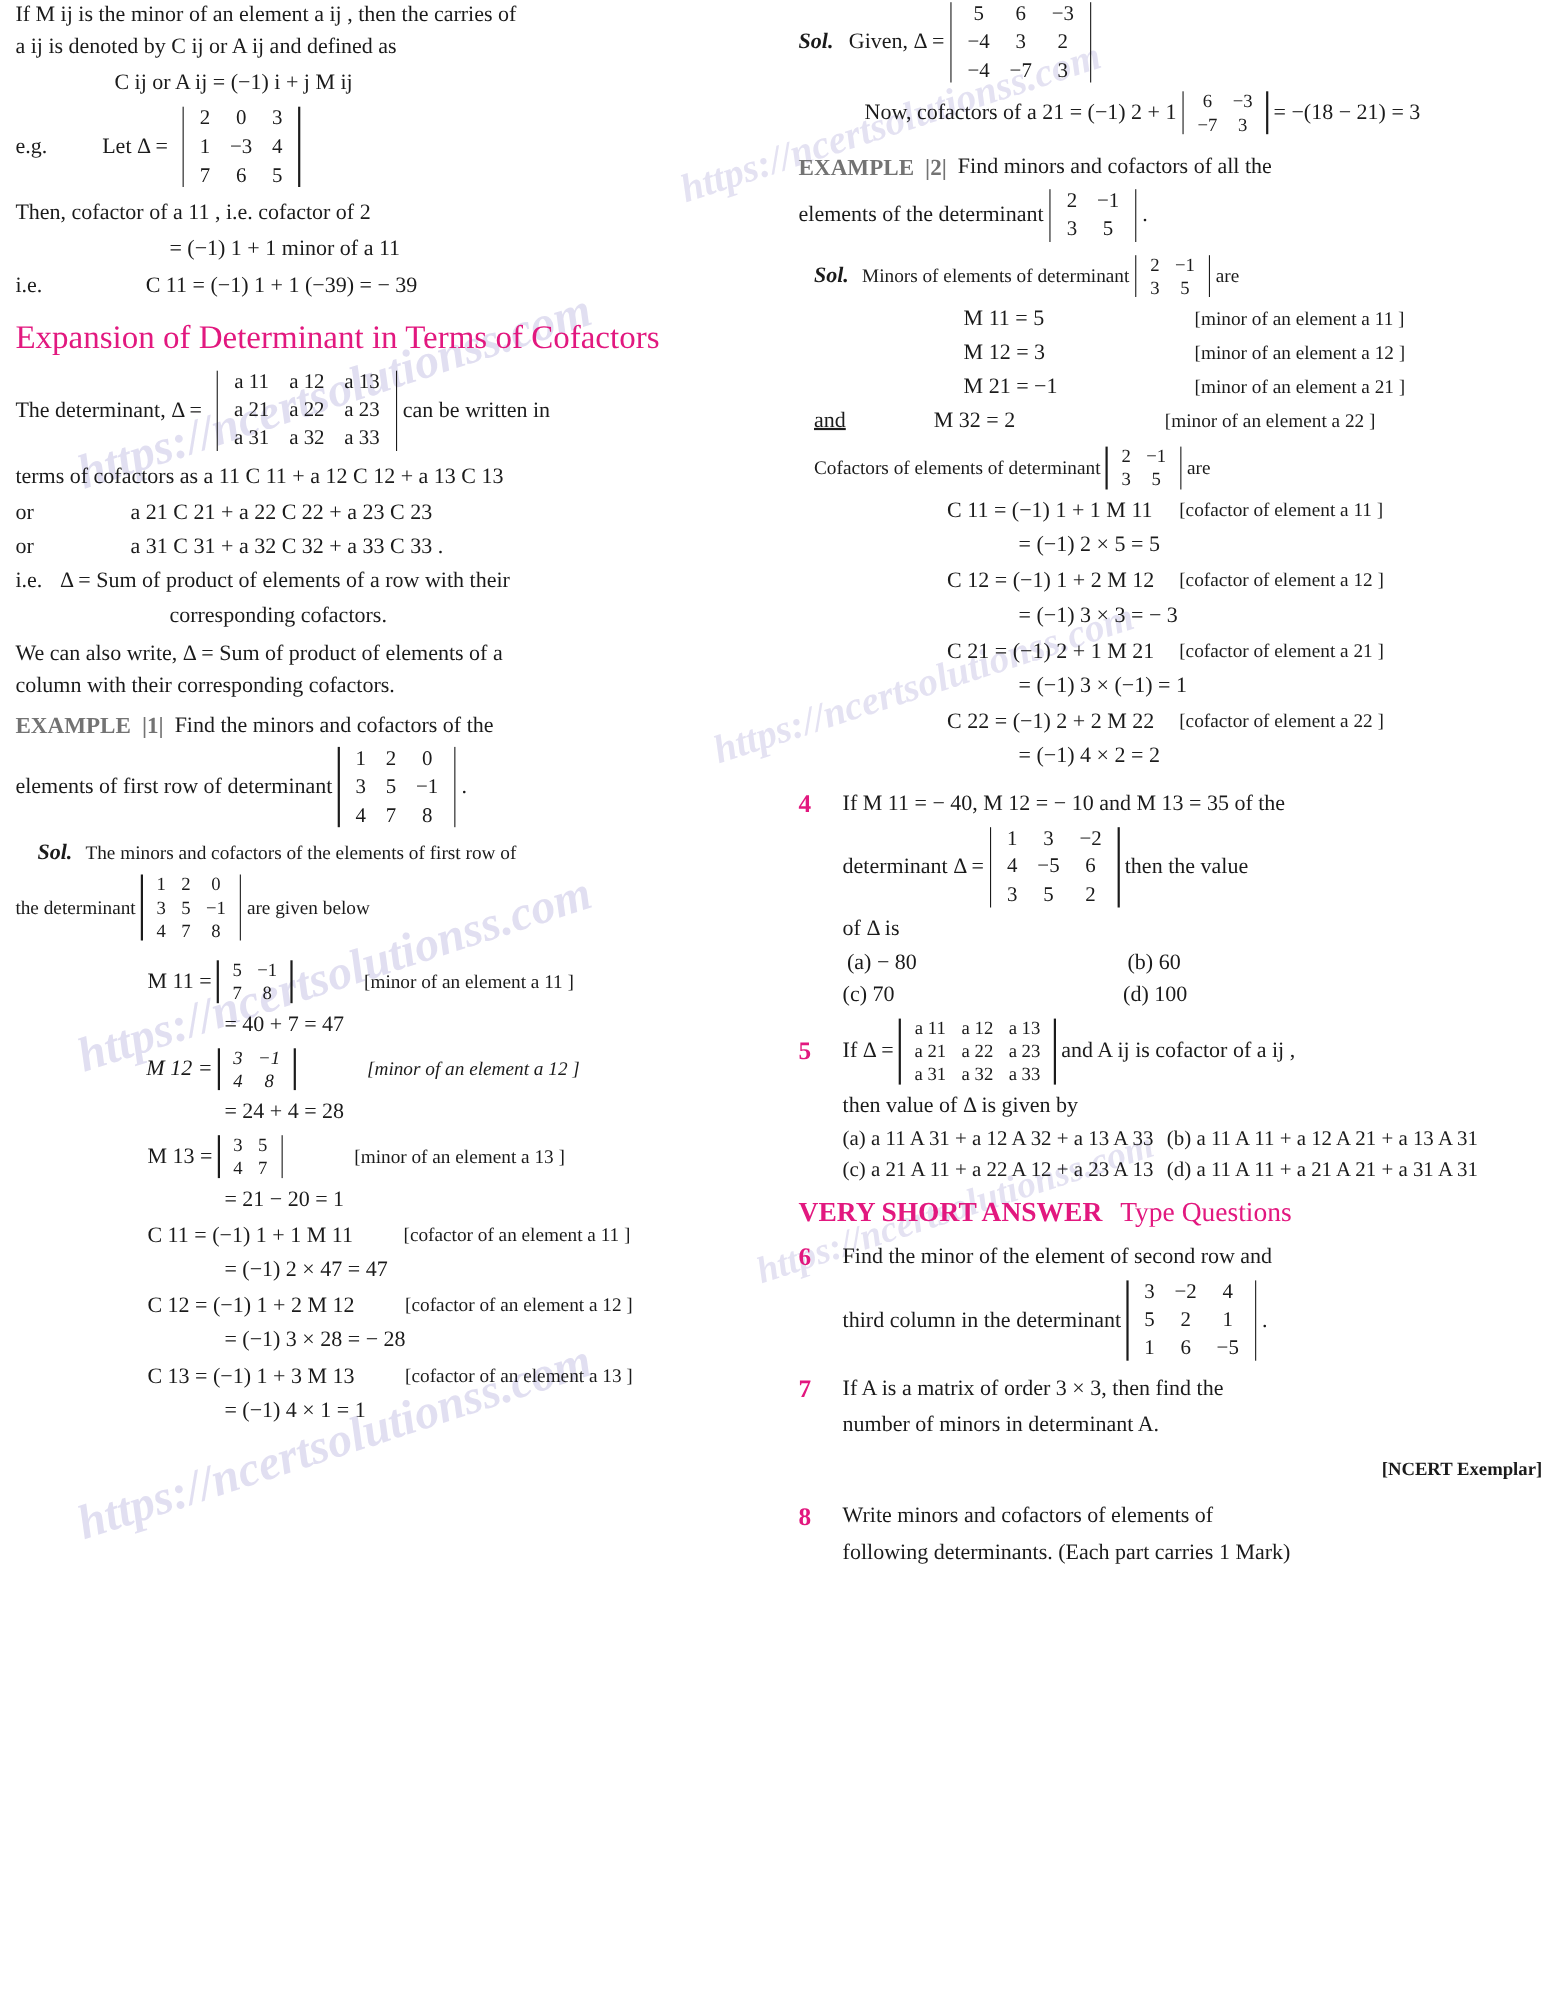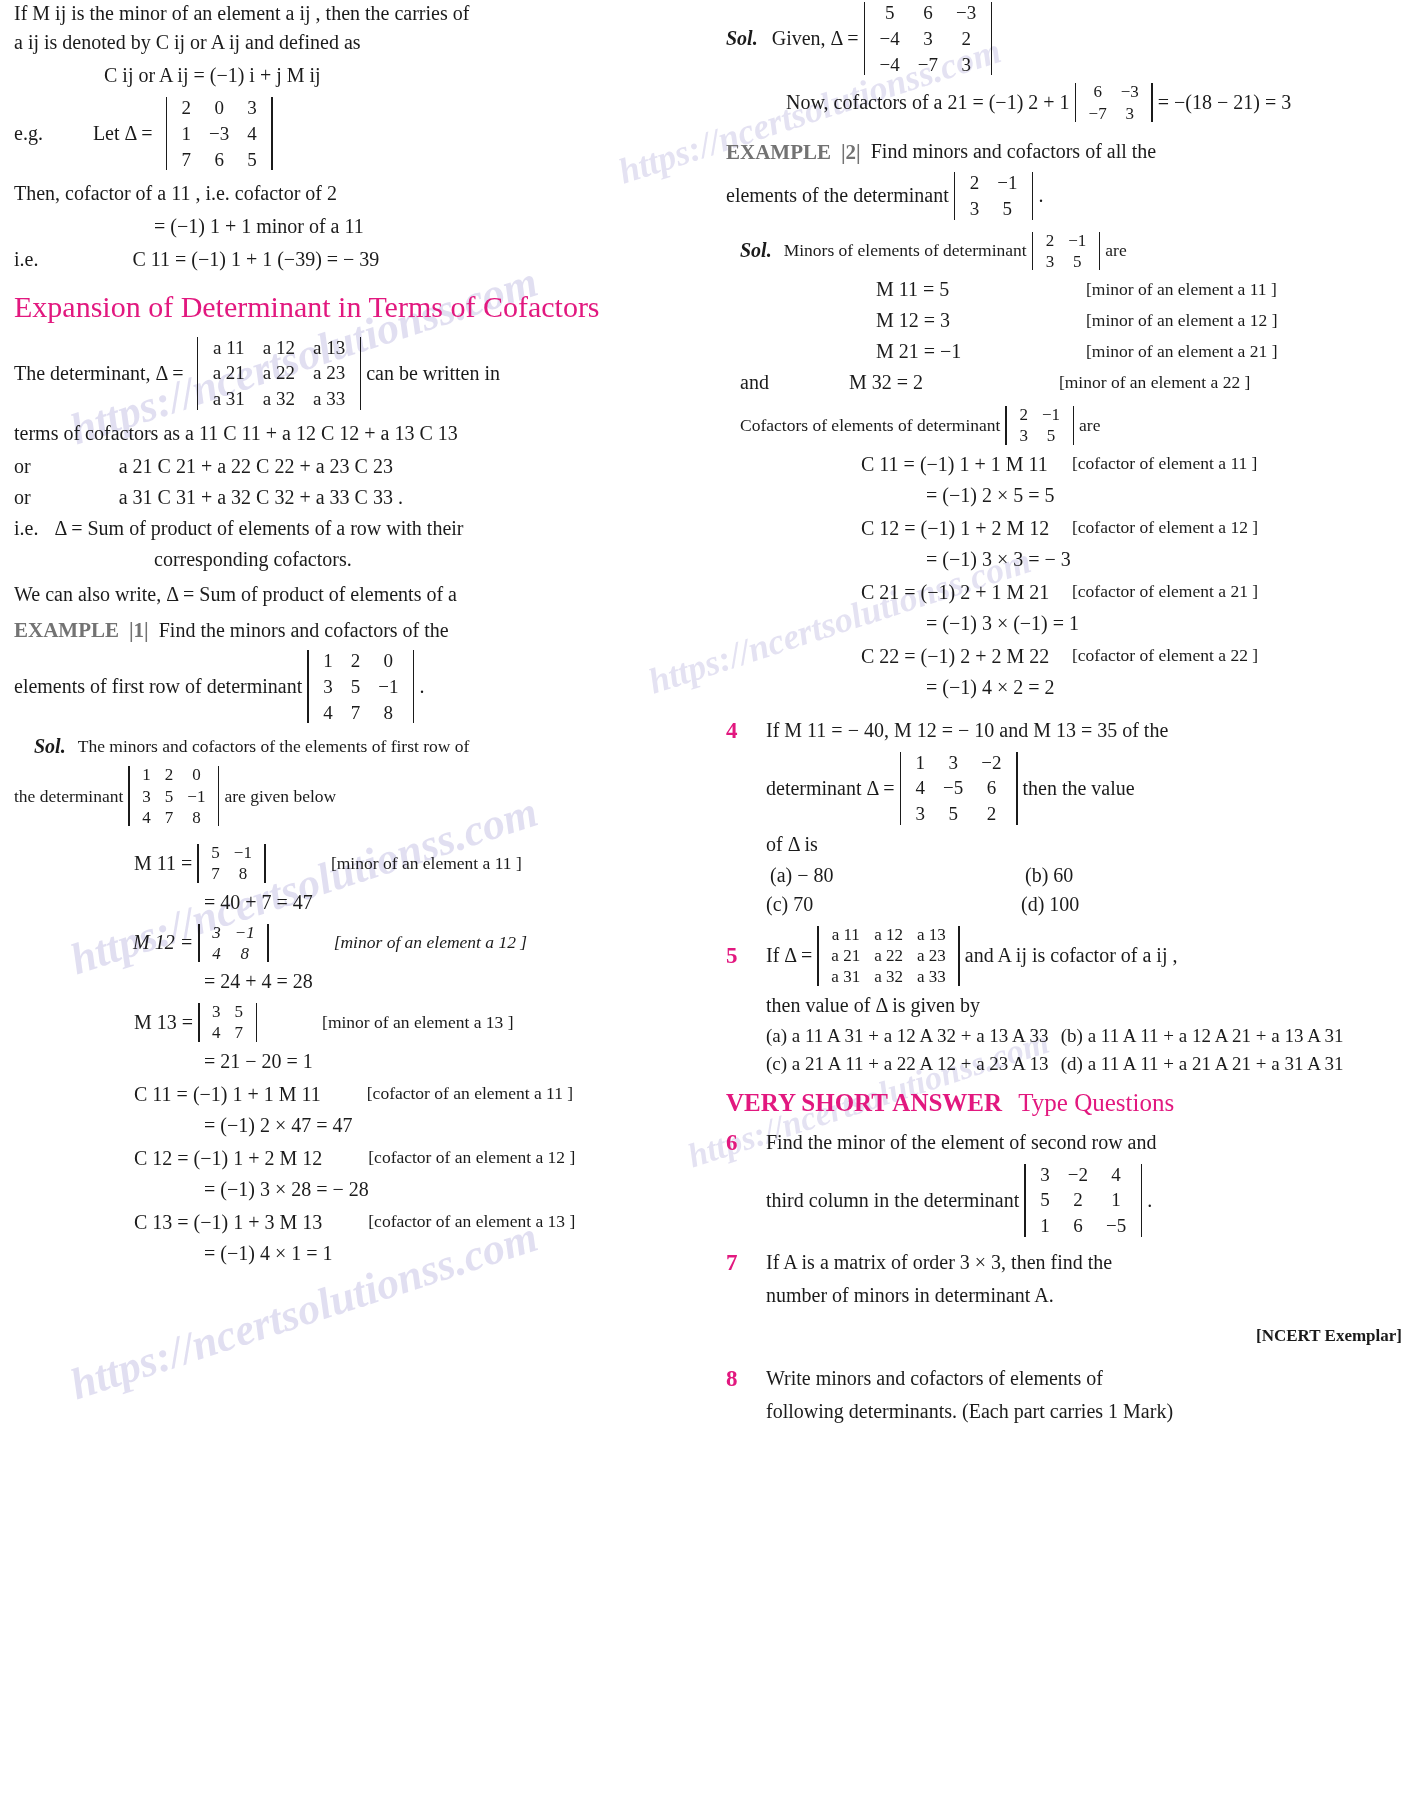--- a/index.html
+++ b/index.html
@@ -158,20 +158,21 @@
       <span class="lbl">or</span>
       <span style="margin-left:80px;">a 31 C 31 + a 32 C 32 + a 33 C 33 .</span>
     </div>
     <div class="flexrow">
       <span class="lbl">i.e.</span>
       <span style="margin-left:8px;">Δ = Sum of product of elements of a row with their</span>
     </div>
     <p class="line indent3">corresponding cofactors.</p>
 
     <p class="line tight mt8">We can also write, Δ = Sum of product of elements of a</p>
+    <p class="line">column with their corresponding cofactors.</p>
 
     <div class="flexrow mt8">
       <span class="exheader">EXAMPLE</span>
       <span class="exheader" style="margin-left:10px;">|1|</span>
       <span style="margin-left:10px;">Find the minors and cofactors of the</span>
     </div>
     <div class="flexrow">
       <span>elements of first row of determinant</span>
       <span class="det">
         <table>
@@ -404,21 +405,21 @@
     </div>
     <div class="flexrow" style="margin-left:150px;">
       <span style="min-width:150px;">M 12 = 3</span>
       <span class="bracket" style="margin-left:60px;">[minor of an element a 12 ]</span>
     </div>
     <div class="flexrow" style="margin-left:150px;">
       <span style="min-width:150px;">M 21 = −1</span>
       <span class="bracket" style="margin-left:60px;">[minor of an element a 21 ]</span>
     </div>
     <div class="flexrow">
-      <span style="margin-left:14px;">and</span>
+      <span style="margin-left:14px;text-decoration:underline;">and</span>
       <span style="margin-left:80px;min-width:150px;">M 32 = 2</span>
       <span class="bracket" style="margin-left:60px;">[minor of an element a 22 ]</span>
     </div>
 
     <div class="flexrow mt8" style="margin-left:14px;">
       <span class="note">Cofactors of elements of determinant</span>
       <span class="det small">
         <table>
             <tbody>
           <tr>

